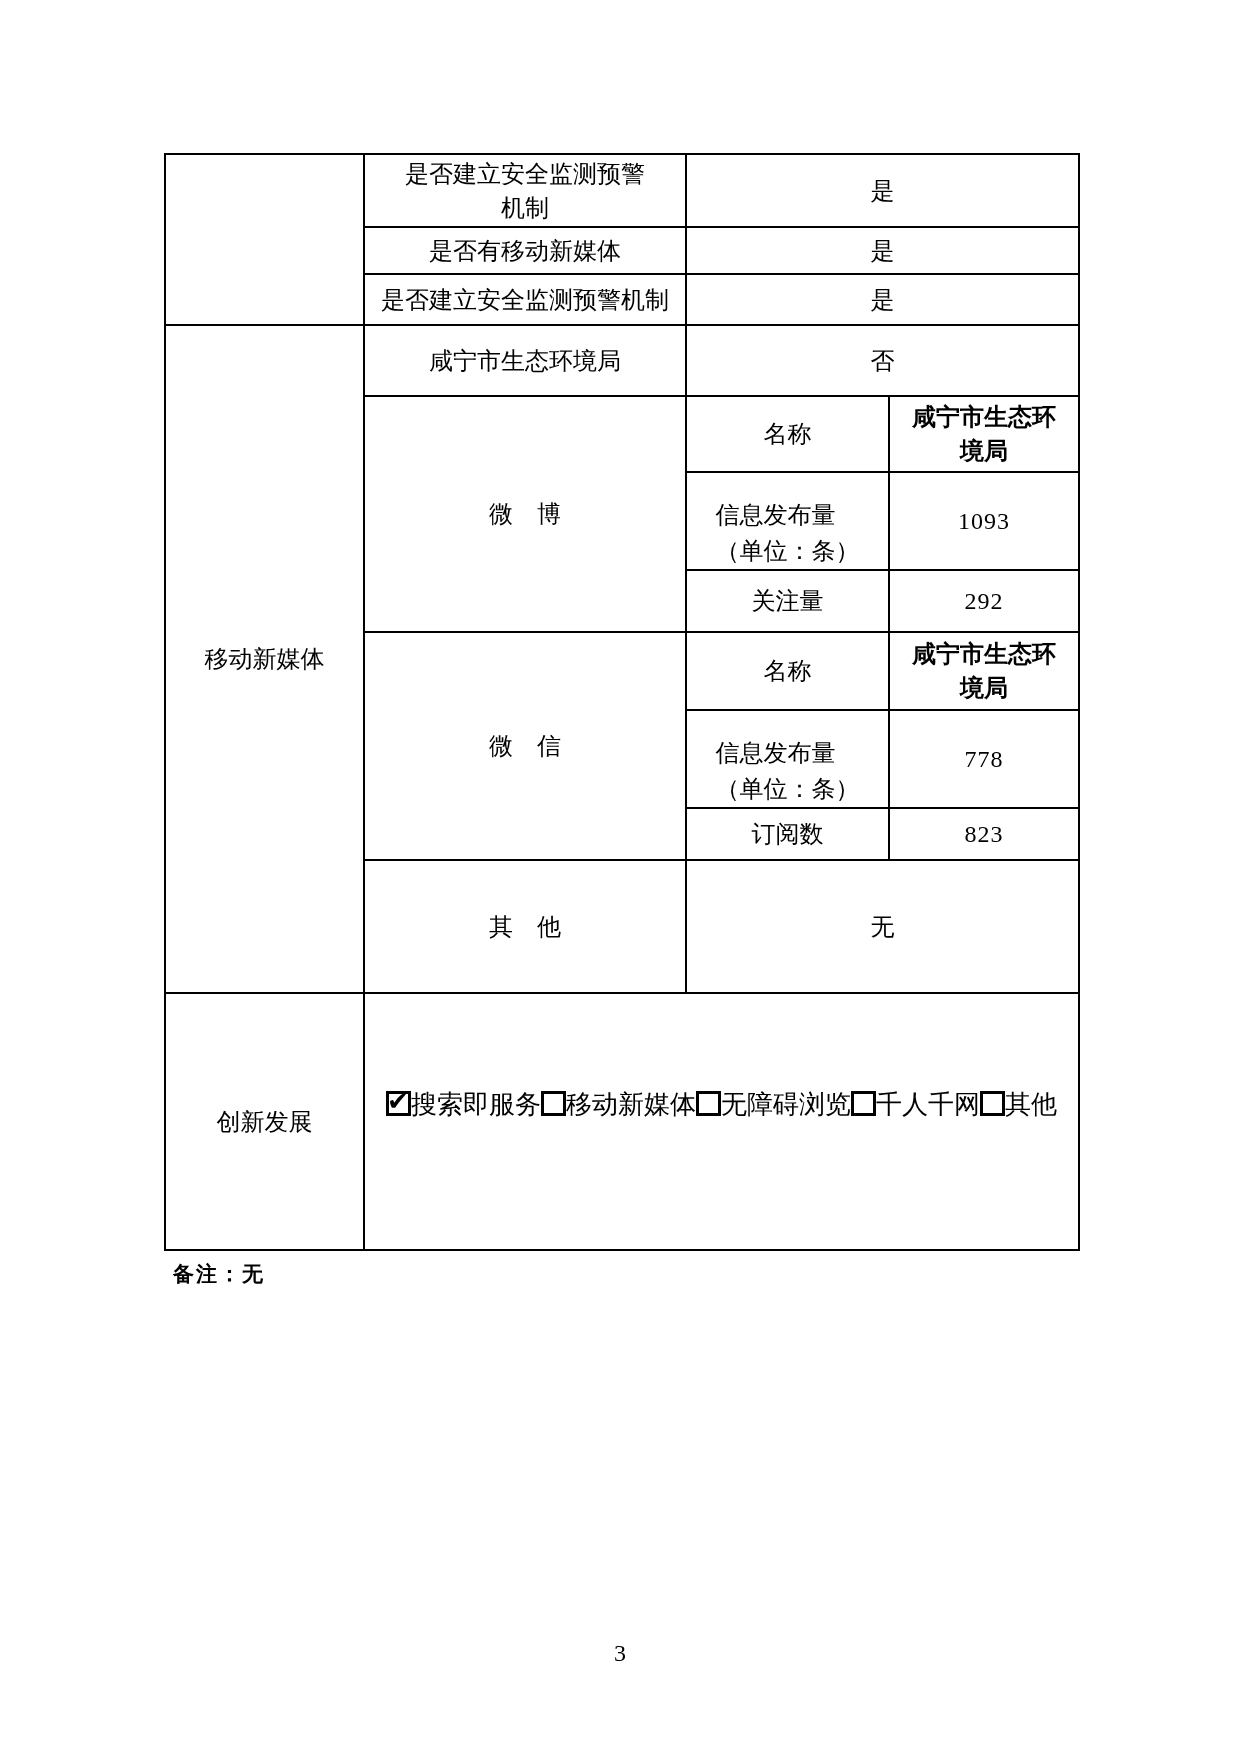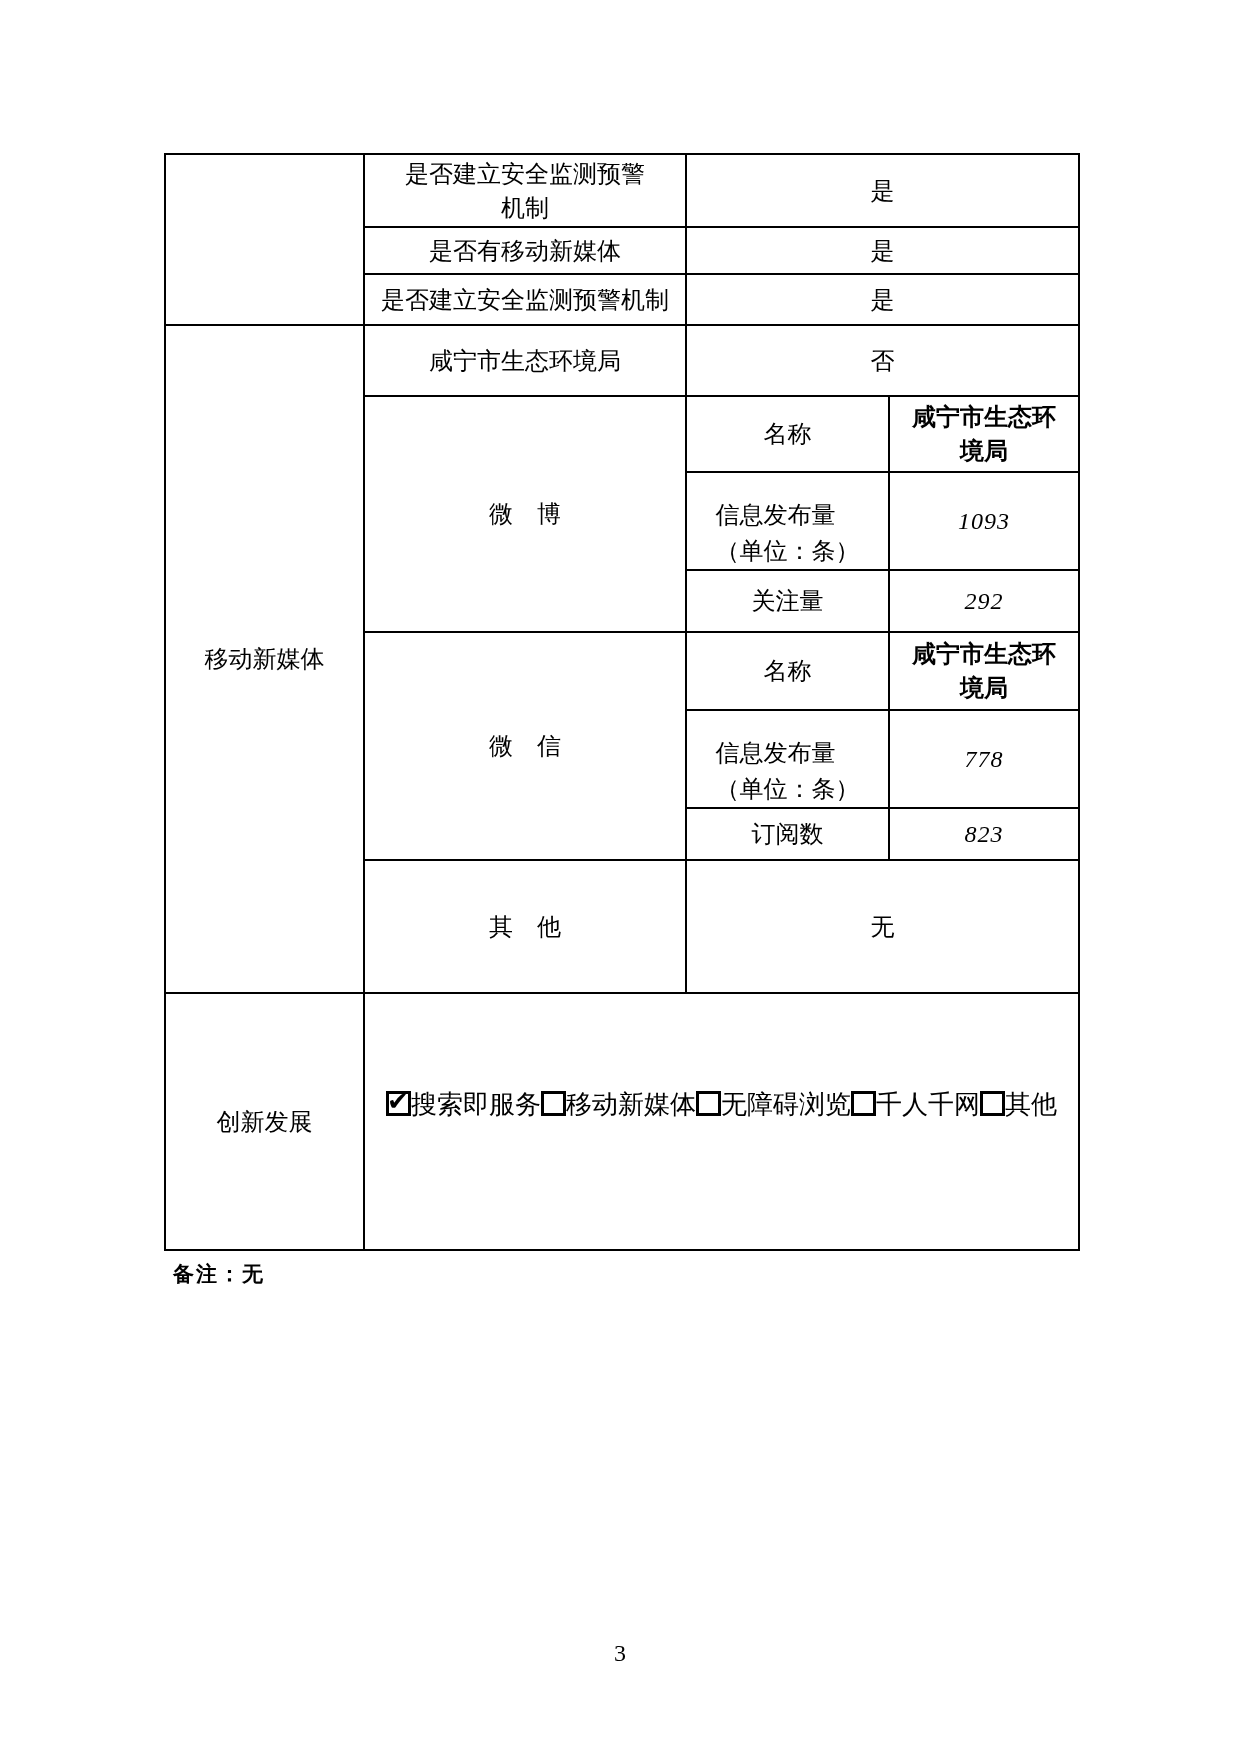--- a/index.html
+++ b/index.html
@@ -26,21 +26,21 @@
     padding: 0;
     overflow: hidden;
   }
   
   .w10 { display: inline-block; width: 250px; }
   
   .w6  { display: inline-block; width: 150px; font-weight: bold; }
   
   .lbl-block { display: inline-block; text-align: left; line-height: 36px; margin-top: 24px; }
   .lbl-block span { display: block; }
-  .num { font-family: "Liberation Serif", "DejaVu Serif", serif; letter-spacing: 1px; font-style: italic; }
+  .num { font-family: "Liberation Serif", "DejaVu Serif", serif; letter-spacing: 1px; }
   .innovation-line {
     font-size: 26px;
     line-height: 30px;
     white-space: nowrap;
     margin-bottom: 34px;
   }
   .cbx {
     display: inline-block;
     width: 19px; height: 19px;
     border: 3px solid #000;

